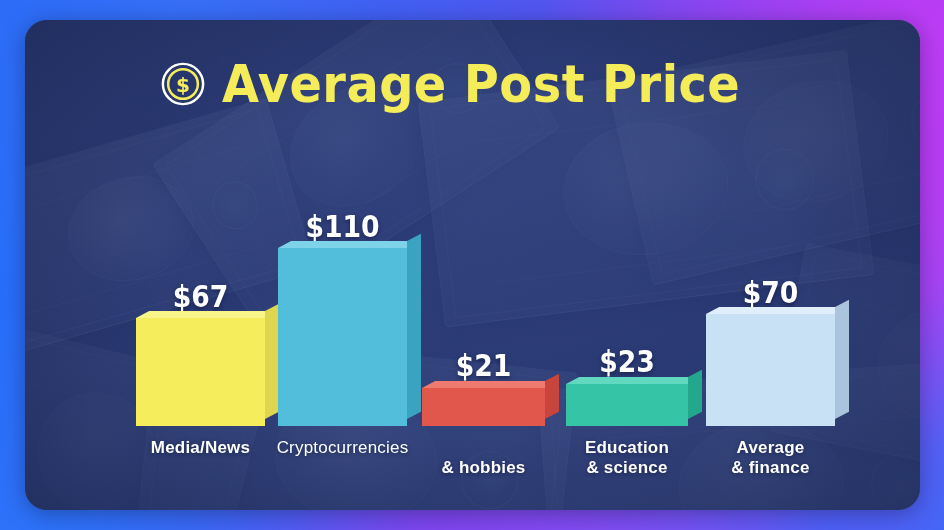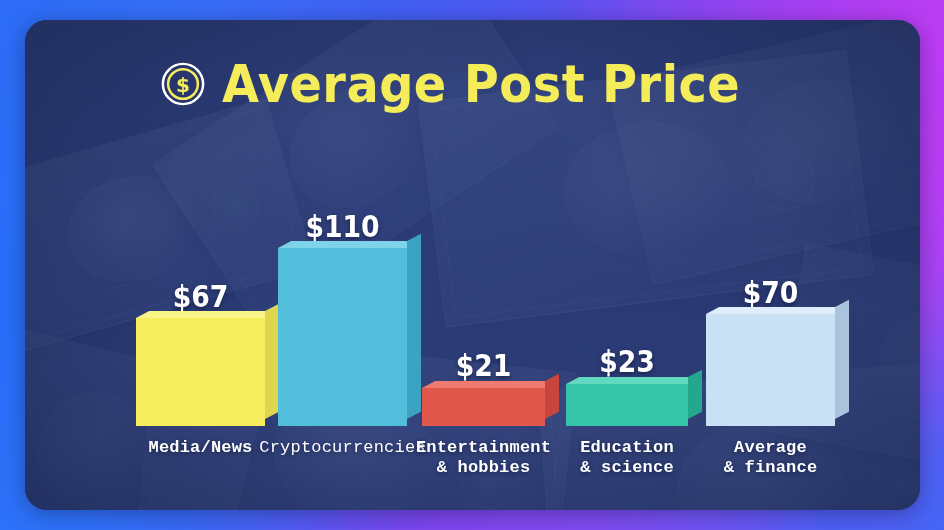--- a/index.html
+++ b/index.html
@@ -206,21 +206,21 @@
   }
 
   .cat-label {
     position: absolute;
     top: 100%;
     left: -26px;
     width: calc(100% + 52px);
     margin-top: 12px;
     text-align: center;
     color: #ffffff;
-    font-family: Liberation Mono, monospace;
+    font-family: Liberation Sans, sans-serif;
     font-weight: bold;
     font-size: 17px;
     line-height: 1.18;
     letter-spacing: .2px;
     text-shadow: 0 1px 4px rgba(12,18,50,.55);
   }
   .cat-label.thin { font-weight: normal; font-size: 17px; }
 </style>
 </head>
 <body>
@@ -321,21 +321,21 @@
       </div>
 
       <div class="bar-group" style="left:397px; width:123px; bottom:84px;">
         <div class="value" style="bottom:45px;">$21</div>
         <div class="block" style="width:123px; height:38px;">
           <div class="face-top" style="background:#ef7a70;"></div>
           <div class="face-side" style="background:#c7453c;"></div>
           <div class="face-front" style="background:#e2574c;"></div>
         </div>
         <div class="cat-label">
-          <span>Entertainment</span><br>
+          <br>
           <span>&amp; hobbies</span>
         </div>
       </div>
 
       <div class="bar-group" style="left:541px; width:122px; bottom:84px;">
         <div class="value" style="bottom:49px;">$23</div>
         <div class="block" style="width:122px; height:42px;">
           <div class="face-top" style="background:#62d8c0;"></div>
           <div class="face-side" style="background:#23a88d;"></div>
           <div class="face-front" style="background:#35c4a6;"></div>

